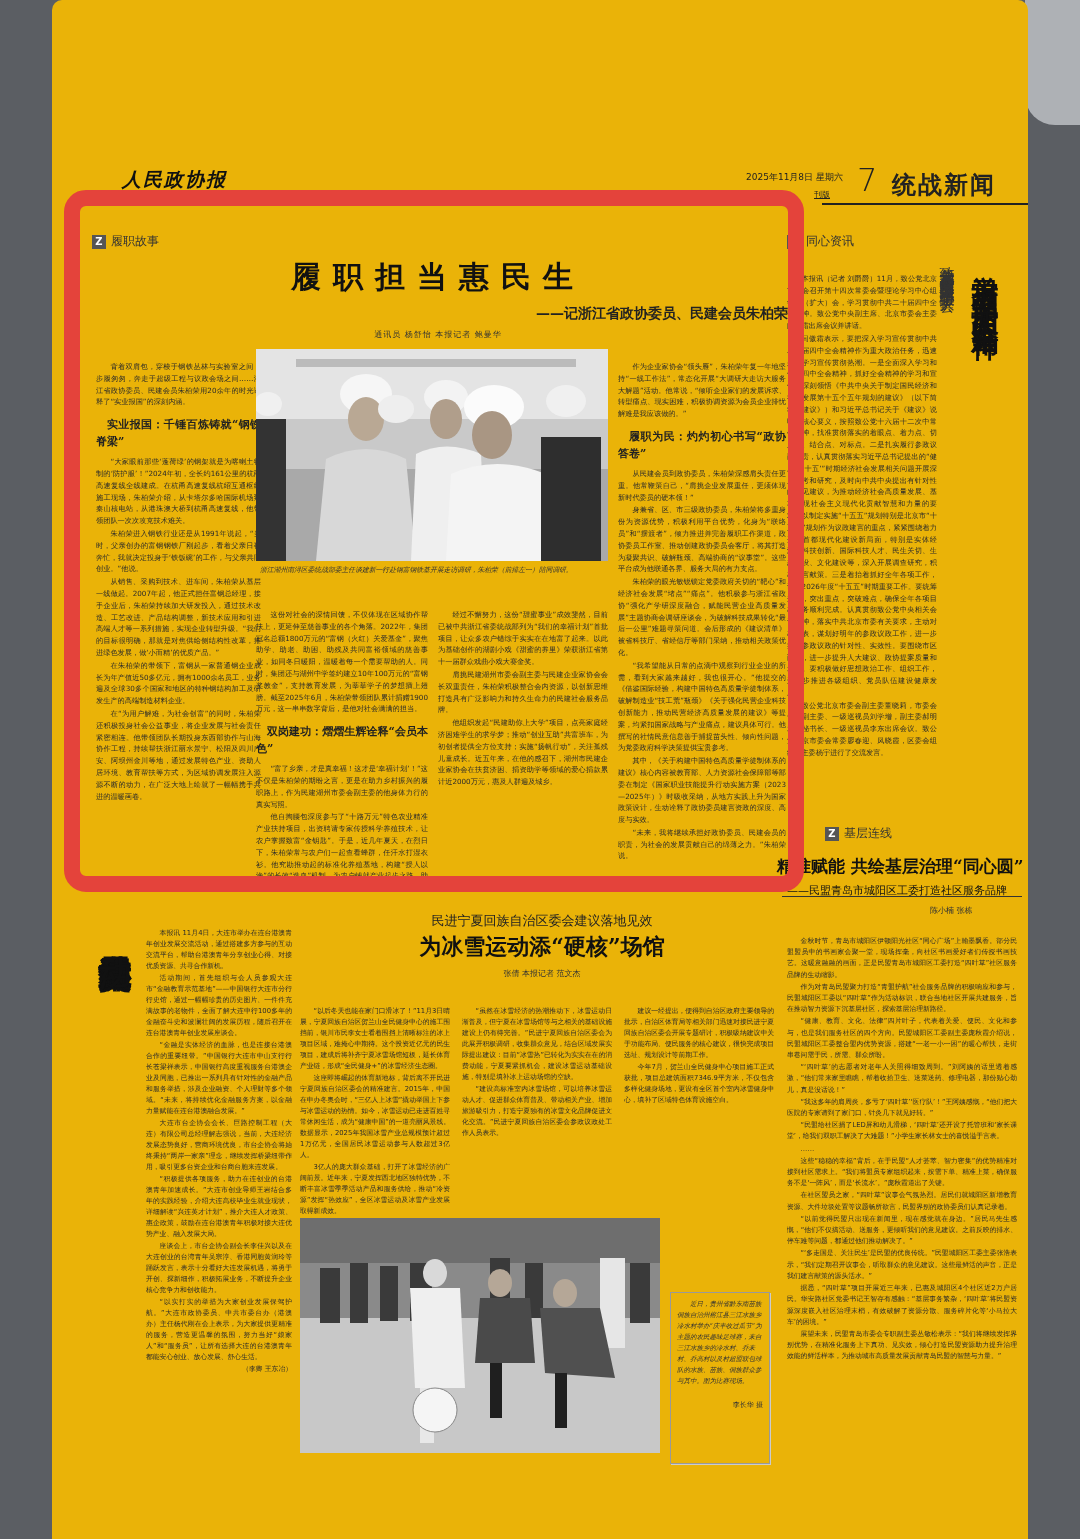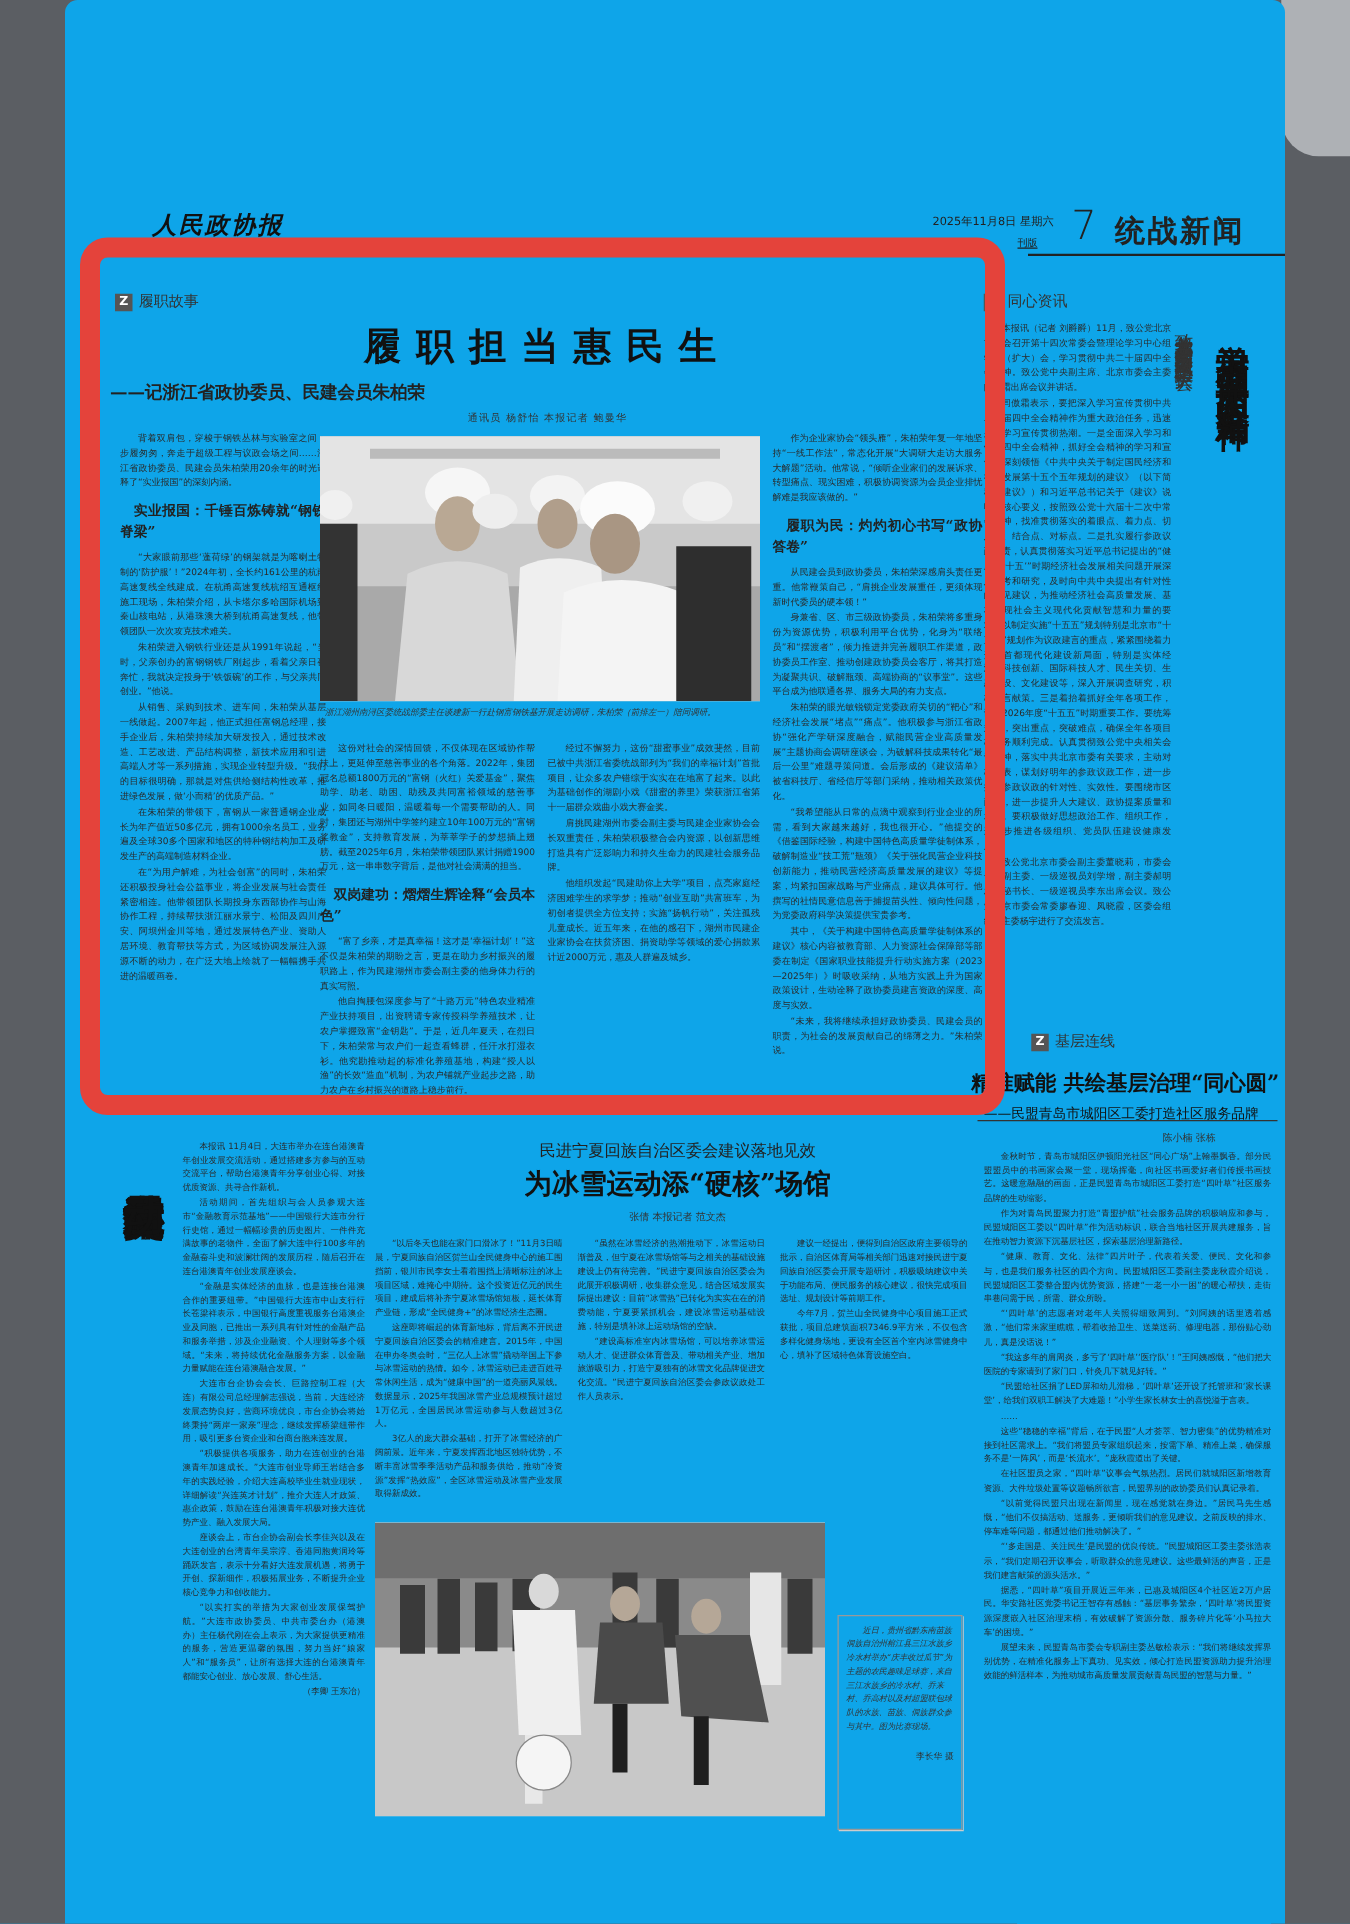--- a/index.html
+++ b/index.html
@@ -2,44 +2,44 @@
 <html><head>
 <meta charset="utf-8">
 <style>
   * { box-sizing: border-box; margin: 0; padding: 0; }
   html, body { width: 1080px; height: 1539px; overflow: hidden; }
   body { background: #5b5e63; position: relative; font-family: "DejaVu Serif", serif; color: #1a1a1a; }
 
   .right-strip { position: absolute; left: 1028px; top: 0; width: 52px; height: 1539px; background: #5b5e63; }
   .right-strip-light { position: absolute; left: 1025px; top: 0; width: 55px; height: 125px; background: #aeb1b5; border-bottom-left-radius: 30px; }
 
-  .page { position: absolute; left: 52px; top: 0; width: 976px; height: 1539px; background: #0ea5e9; border-top-left-radius: 10px; border-top-right-radius: 10px; overflow: hidden; }
+  .page { position: absolute; left: 52px; top: 0; width: 976px; height: 1539px; background: #eab308; border-top-left-radius: 10px; border-top-right-radius: 10px; overflow: hidden; }
 
   
   .masthead { position: absolute; left: 30px; top: 163px; width: 930px; height: 42px; }
   .logo { position: absolute; left: 40px; top: 4px; font-family: "DejaVu Serif", serif; font-style: italic; font-weight: bold; font-size: 19px; letter-spacing: 2px; color: #111; }
   .date-line { position: absolute; left: 664px; top: 8px; font-size: 9px; font-family: "DejaVu Sans", sans-serif; color: #222; white-space: nowrap; }
   .edition-small { position: absolute; left: 732px; top: 26px; font-size: 8px; font-family: "DejaVu Sans", sans-serif; color: #222; text-decoration: underline; }
   .page-num { position: absolute; left: 775px; top: -2px; font-size: 32px; font-family: "DejaVu Sans", sans-serif; font-weight: 300; color: #222; }
   .section-name { position: absolute; left: 810px; top: 6px; font-size: 24px; font-family: "DejaVu Sans", sans-serif; font-weight: bold; letter-spacing: 2px; color: #222; }
   .masthead-curve { position: absolute; left: 740px; top: 0; width: 225px; height: 42px; border-right: 2px solid #222; border-bottom: 2px solid #222; border-bottom-right-radius: 14px; }
 
   
   .highlight { position: absolute; left: 12px; top: 190px; width: 740px; height: 702px; border: 16px solid #e4433b; border-radius: 22px; z-index: 5; pointer-events: none; }
 
   .tag { display: flex; align-items: center; gap: 5px; font-family: "DejaVu Sans", sans-serif; font-size: 12px; color: #333; }
   .tag .z { width: 14px; height: 14px; background: #555; color: #fff; font-weight: bold; font-size: 10px; display: inline-flex; align-items: center; justify-content: center; }
 
   .main-article { position: absolute; left: 36px; top: 225px; width: 700px; height: 655px; }
   .main-article .tag { position: absolute; left: 4px; top: 8px; }
   .headline { position: absolute; left: 0; top: 32px; width: 700px; text-align: center; font-family: "DejaVu Sans", sans-serif; font-weight: bold; font-size: 30px; letter-spacing: 12px; color: #111; }
-  .subhead { position: absolute; left: 0; top: 80px; width: 700px; text-align: left; font-size: 14px; font-weight: bold; color: #222; }
+  .subhead { position: absolute; left: 0; top: 80px; width: 700px; text-align: right; font-size: 14px; font-weight: bold; color: #222; }
   .byline { position: absolute; left: 0; top: 104px; width: 700px; text-align: center; font-size: 8px; color: #333; letter-spacing: 1px; }
 
-  .col { position: absolute; font-size: 7.2px; line-height: 11.8px; text-align: justify; color: #2a2a2a; overflow: hidden; font-family: "DejaVu Sans", sans-serif; }
+  .col { position: absolute; font-size: 7.2px; line-height: 11.8px; text-align: justify; color: #2a2a2a; overflow: hidden; font-family: "DejaVu Sans", sans-serif; margin-top: 16px; }
   .col p { text-indent: 2em; margin-bottom: 1px; }
   .col .sub { text-indent: 1em; font-size: 11px; line-height: 17px; font-weight: bold; color: #222; margin: 8px 0 6px; font-family: "DejaVu Serif", serif; }
 
   .photo { position: absolute; background: #ddd; overflow: hidden; }
   .photo-caption { position: absolute; font-size: 6.8px; line-height: 11px; color: #333; font-style: italic; font-family: "DejaVu Serif", serif; }
 
   .rule { position: absolute; height: 1px; background: #333; }
 
   
   .right-col { position: absolute; left: 735px; top: 225px; width: 240px; height: 1240px; }

